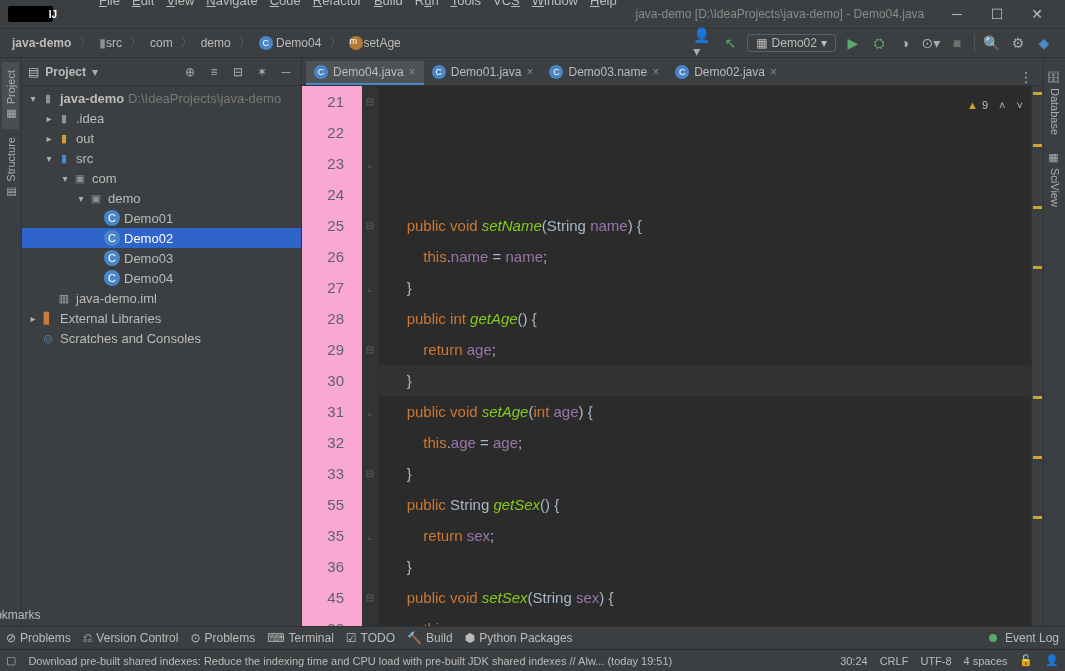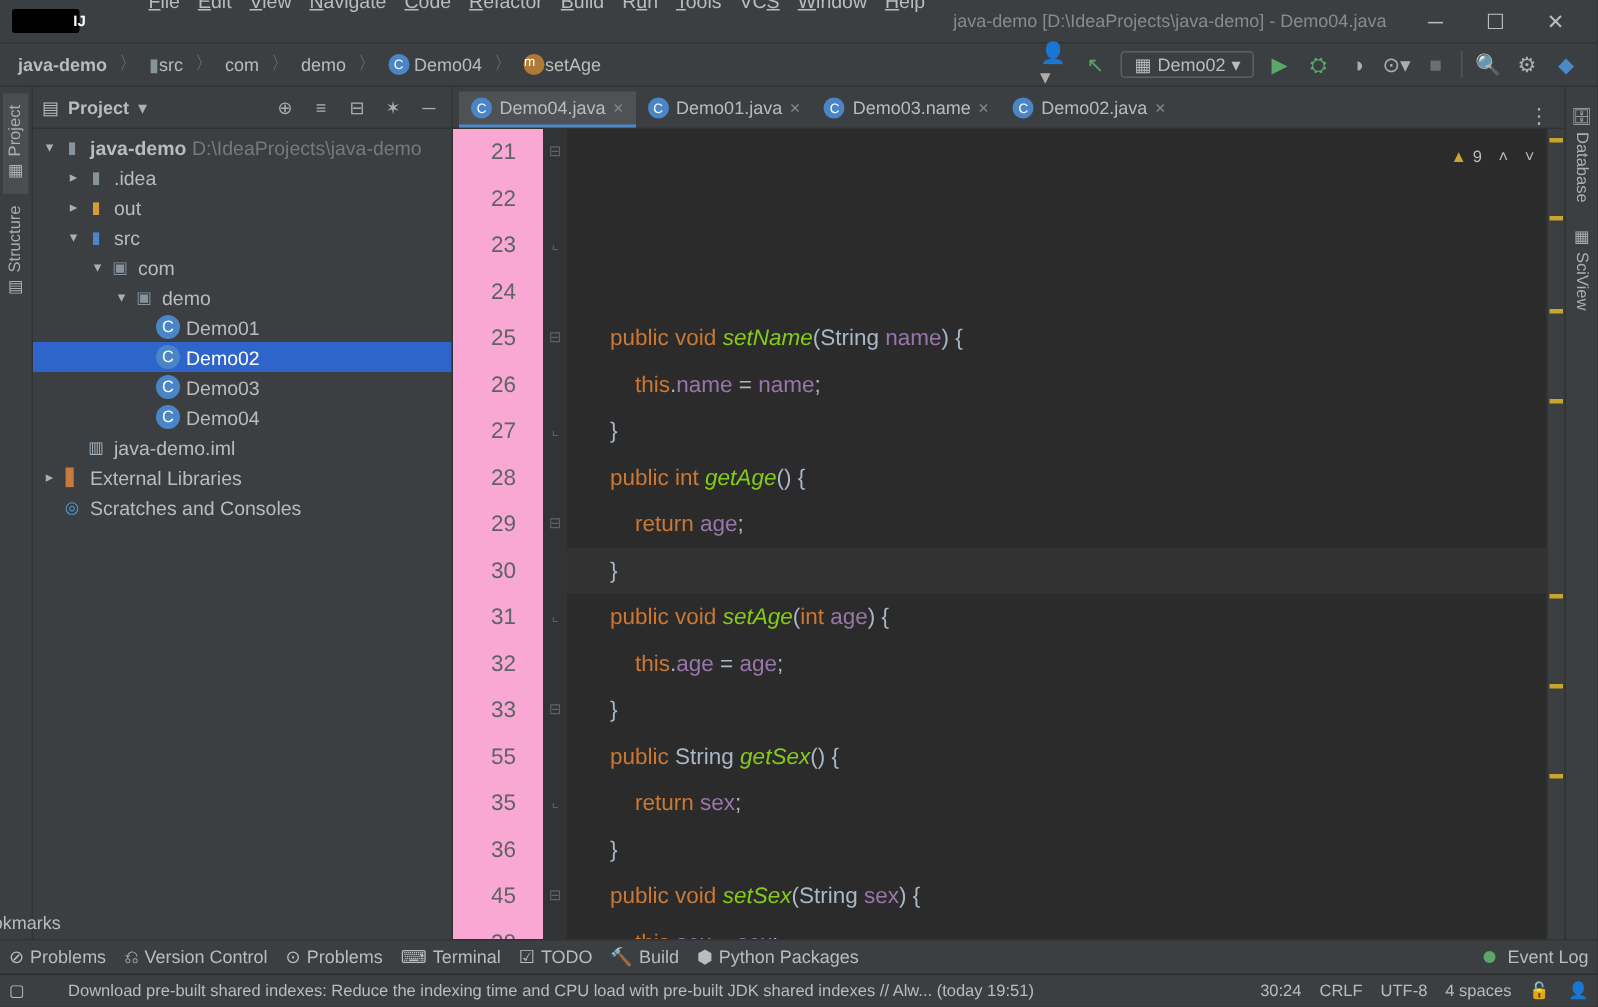--- a/index.html
+++ b/index.html
@@ -54,21 +54,21 @@
 .mname{color:#84cc16;font-style:italic;}
 .hl-line{position:absolute;left:0;right:0;height:31px;background:#323232;}
 .inspect{position:absolute;right:8px;top:4px;display:flex;align-items:center;gap:4px;color:#bbb;font-size:11px;}
 .warn-ic{color:#c9a52f;}
 .scroll-strip{width:12px;background:#3c3f41;border-left:1px solid #323232;position:relative;}
 .scroll-strip .mark{position:absolute;right:1px;width:9px;height:3px;background:#c9a52f;}
 .bottom-bar{height:23px;background:#3c3f41;border-top:1px solid #323232;display:flex;align-items:center;padding:0 6px;gap:12px;font-size:12px;color:#bbb;}
 .bottom-bar .btab{display:flex;align-items:center;gap:4px;}
 .bottom-bar .spacer{flex:1;}
 .status-bar{height:22px;background:#3c3f41;border-top:1px solid #2a2a2a;display:flex;align-items:center;padding:0 6px;font-size:11px;color:#bbb;gap:12px;}
-.status-bar .msg{flex:1;white-space:nowrap;overflow:hidden;text-overflow:ellipsis;margin-left:17px;}
+.status-bar .msg{flex:1;white-space:nowrap;overflow:hidden;text-overflow:ellipsis;}
 .green-dot{width:8px;height:8px;border-radius:4px;background:#59a869;display:inline-block;margin-right:4px;}
 .book-strip{width:22px;background:#3c3f41;border-right:1px solid #323232;display:flex;flex-direction:column;align-items:center;justify-content:flex-end;padding-bottom:4px;}
 .fold-m{color:#606366;font-size:10px;display:block;text-align:center;height:31px;line-height:31px;}
 .c-icon{width:14px;height:14px;border-radius:7px;background:#4a86c7;color:#fff;display:inline-flex;align-items:center;justify-content:center;font-size:9px;}
 </style>
 </head>
 <body>
 
 <div class="titlebar">
   <div class="logo">IJ</div>

